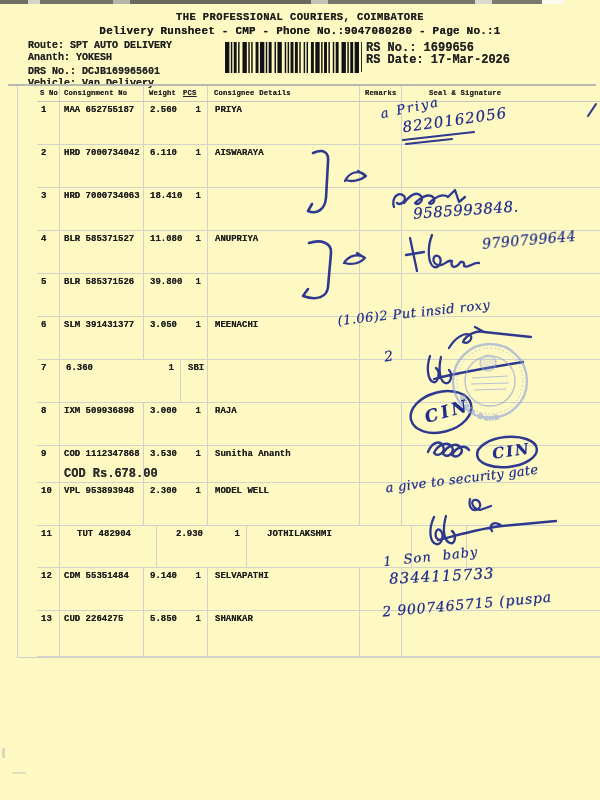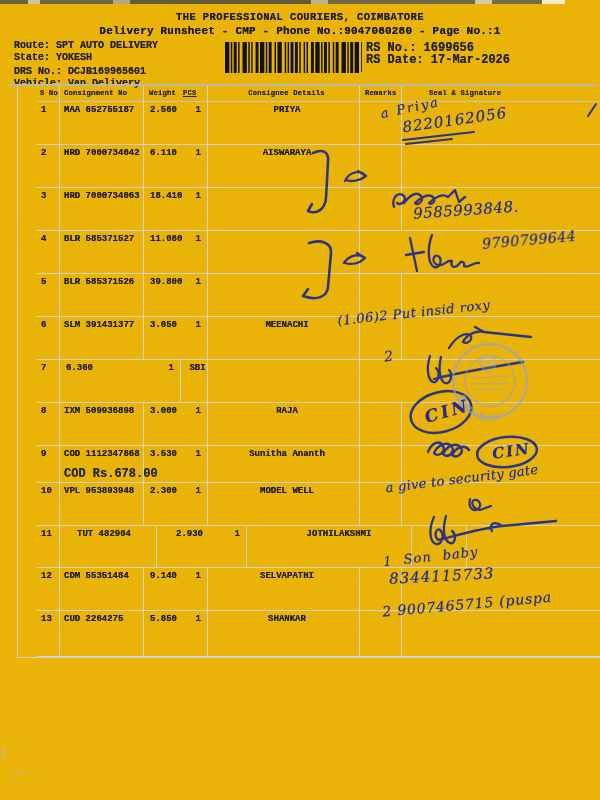--- a/index.html
+++ b/index.html
@@ -1,31 +1,31 @@
 <!DOCTYPE html>
 <html><head>
 <meta charset="utf-8">
 <style>
   html,body{margin:0;padding:0;}
   body{background:#e9e9e6;}
-  .page{position:relative;width:600px;height:800px;background:#eab308;overflow:hidden;
+  .page{position:relative;width:600px;height:800px;background:#fef9c3;overflow:hidden;
         font-family:"Liberation Mono","DejaVu Sans Mono",monospace;}
   
   .scan-strip{position:absolute;top:0;left:0;width:565px;height:4px;opacity:.8;
     background:linear-gradient(90deg,#4c4c4c 0 5%,#c9c9c6 5% 7%,#525252 7% 20%,#a5a5a2 20% 23%,
       #454545 23% 55%,#b3b3b0 55% 58%,#565656 58% 84%,#d2d2cf 84% 87%,#5a5a5a 87% 96%,#fbfbf7 96% 100%);}
   .speck{position:absolute;background:#b9b9b4;}
   
   .title1{position:absolute;top:11px;left:0;width:600px;text-align:center;
           font-size:10.5px;font-weight:700;color:#1e1e1e;letter-spacing:.4px;
           text-shadow:0 0 .5px rgba(25,25,25,.8);}
   .title2{position:absolute;top:25px;left:0;width:600px;text-align:center;
           font-size:11px;font-weight:700;color:#1a1a1a;letter-spacing:.2px;
           text-shadow:0 0 .6px rgba(25,25,25,.9);}
-  .info-left{position:absolute;top:40px;left:14px;}
+  .info-left{position:absolute;top:40px;left:28px;}
   .info-left div{font-size:10px;font-weight:700;color:#222;line-height:12px;
                  text-shadow:0 0 .5px rgba(25,25,25,.75);}
   .info-left .gap{margin-top:2px;}
   .barcode-box{position:absolute;left:225px;top:42px;width:134px;height:31px;}
   .rs-block{position:absolute;left:361px;top:42px;height:30px;border-left:1.6px solid #2b2b2b;padding-left:4px;}
   .rs-block div{font-size:12px;font-weight:700;color:#222;line-height:12px;
                 text-shadow:0 0 .5px rgba(25,25,25,.75);}
   
   .rule-top{position:absolute;left:8px;top:84px;width:588px;height:1.6px;background:#b9b9b4;}
   
@@ -34,57 +34,57 @@
   .thead,.tr{display:grid;grid-template-columns:23px 84px 37px 27px 152px 42px 210px;}
   .thead{height:15px;border-bottom:1px solid #c6c6c1;}
   .th{font-size:7.2px;font-weight:700;color:#262626;padding-top:3px;letter-spacing:.2px;
       border-right:1px solid #d2d2cd;overflow:hidden;white-space:nowrap;
       text-shadow:0 0 .4px rgba(30,30,30,.7);}
   .th.no-r{border-right:none;}
   .th.h-sno{padding-left:3px;}
   .th.h-cn{padding-left:4px;}
   .th.h-wt{padding-left:5px;}
   .th.h-pcs{padding-left:2px;text-decoration:underline;}
-  .th.h-cons{padding-left:6px;text-align:center;}
+  .th.h-cons{padding-left:6px;}
   .th.h-rem{padding-left:5px;}
   .th.h-seal{padding-left:27px;}
   .tr{height:42px;border-bottom:1px solid #d2d2cd;}
   .tr:nth-child(9){height:36px;}
   .tr:nth-child(11){height:41px;gap:13px;}
   .tr:nth-child(13){height:45px;border-bottom:1px solid #d5d5d0;}
   .td{font-size:9px;font-weight:700;color:#1d1d1d;padding-top:3px;
       border-right:1px solid #d2d2cd;overflow:visible;white-space:nowrap;
       text-shadow:0 0 .45px rgba(25,25,25,.8);}
   .td.no-r{border-right:none;}
   .c-sno{padding-left:4px;}
   .c-cn{padding-left:4px;}
   .c-wt{padding-left:6px;}
   .c-pcs{text-align:right;padding-right:6px;}
-  .c-cons{padding-left:7px;text-align:center;}
+  .c-cons{padding-left:7px;}
   .sub{font-size:12px;font-weight:700;color:#2a2a2a;margin-top:8px;letter-spacing:0;text-align:right;}
   
   .hw{position:absolute;font-family:"DejaVu Serif",serif;font-style:italic;
       color:#212e8d;white-space:nowrap;text-shadow:.3px .3px .4px rgba(33,46,141,.55);}
   .ink-layer{position:absolute;left:0;top:0;pointer-events:none;}
 </style>
 </head>
 <body>
 
 <div class="page">
 
   <div class="scan-strip"></div>
   <div class="speck" style="left:2px;top:748px;width:3px;height:10px;opacity:.5;"></div>
   <div class="speck" style="left:12px;top:772px;width:14px;height:2px;opacity:.4;"></div>
 
   <div class="title1">THE PROFESSIONAL COURIERS, COIMBATORE</div>
   <div class="title2">Delivery Runsheet - CMP - Phone No.:9047080280 - Page No.:1</div>
 
   <div class="info-left">
     <div>Route: SPT AUTO DELIVERY</div>
-    <div>State: YOKESH</div>
+    <div>Ananth: YOKESH</div>
     <div class="gap">DRS No.: DCJB169965601</div>
     <div>Vehicle: Van Delivery</div>
   </div>
 
   <div class="barcode-box">
     <svg id="barcode-svg" width="134" height="31" viewBox="0 0 134 31" preserveAspectRatio="none">
         <rect x="0" y="0" width="4.369565217391305" height="31" fill="#121212"></rect>
         <rect x="5.826086956521739" y="0" width="1.4565217391304348" height="31" fill="#121212"></rect>
         <rect x="8.73913043478261" y="0" width="2.9130434782608696" height="31" fill="#121212"></rect>
         <rect x="13.108695652173914" y="0" width="1.4565217391304348" height="31" fill="#121212"></rect>
@@ -173,20 +173,21 @@
       <div class="td no-r"></div>
     </div>
         <div class="tr">
       <div class="td c-sno">4</div>
       <div class="td c-cn">
         <div>BLR 585371527</div>
         <div class="sub"></div>
       </div>
       <div class="td c-wt no-r">11.080</div>
       <div class="td c-pcs">1</div>
+      <div class="td c-cons">ANUPRIYA</div>
       <div class="td c-rem"></div>
       <div class="td no-r"></div>
     </div>
         <div class="tr">
       <div class="td c-sno">5</div>
       <div class="td c-cn">
         <div>BLR 585371526</div>
         <div class="sub"></div>
       </div>
       <div class="td c-wt no-r">39.800</div>

